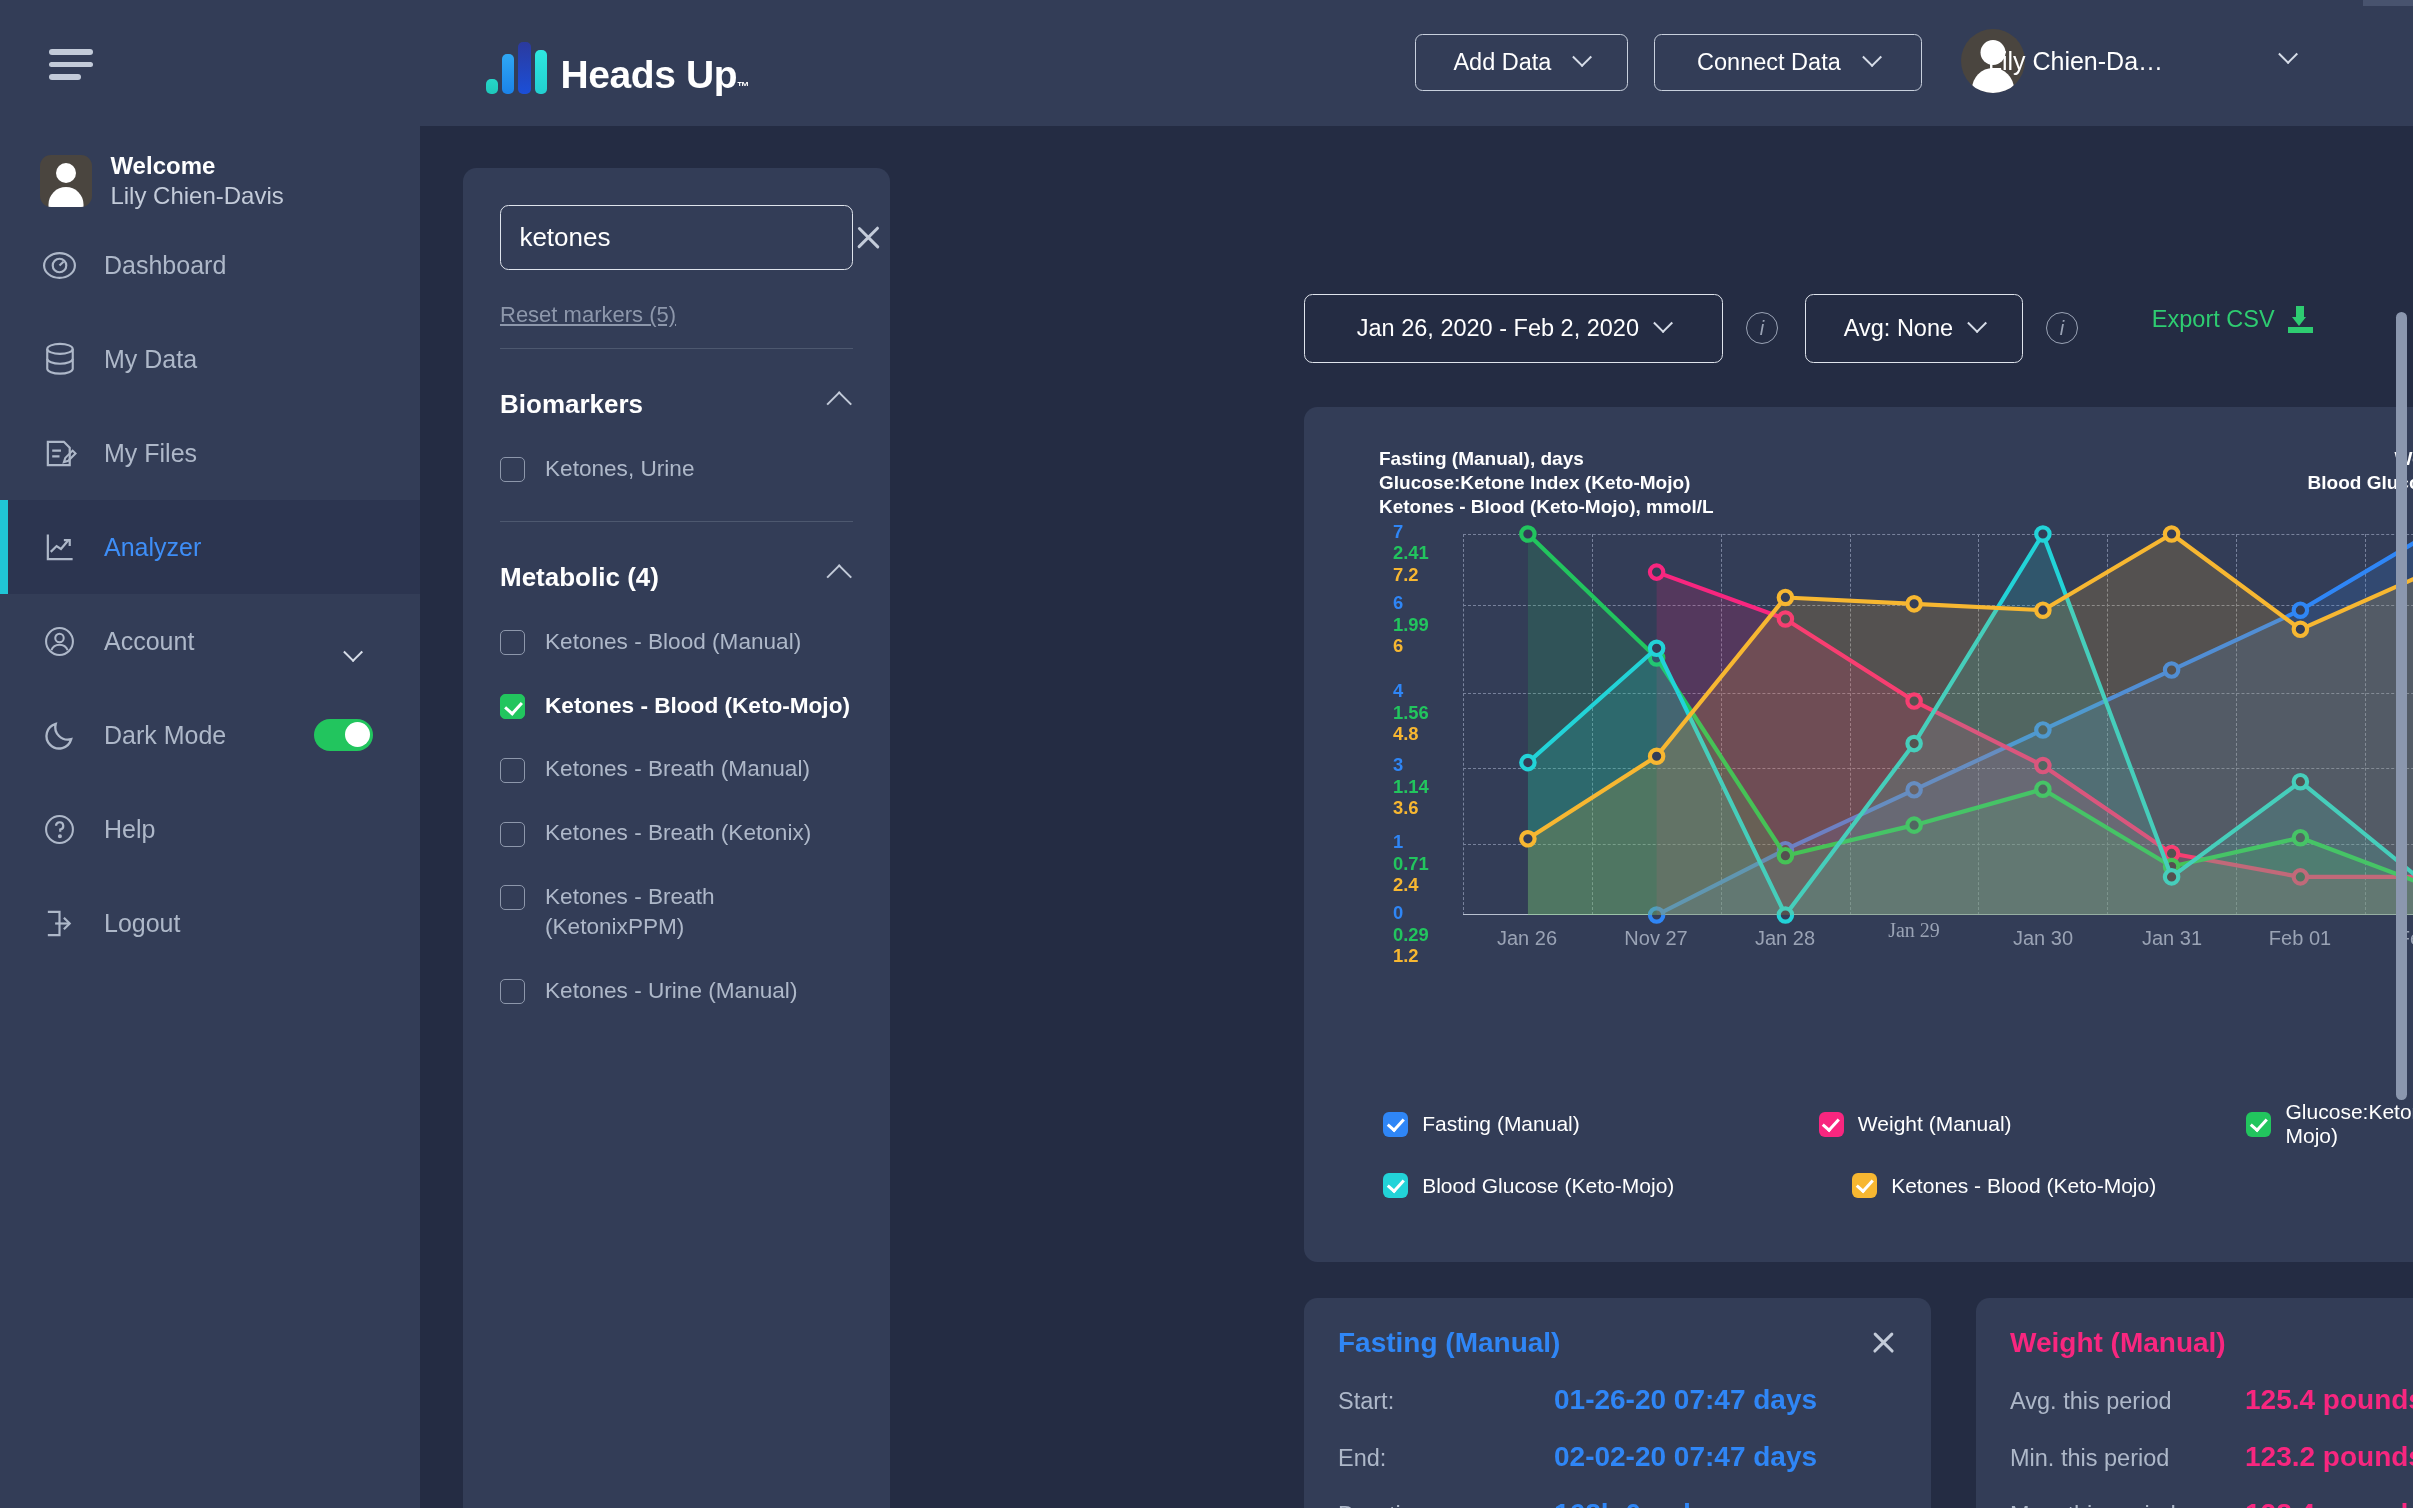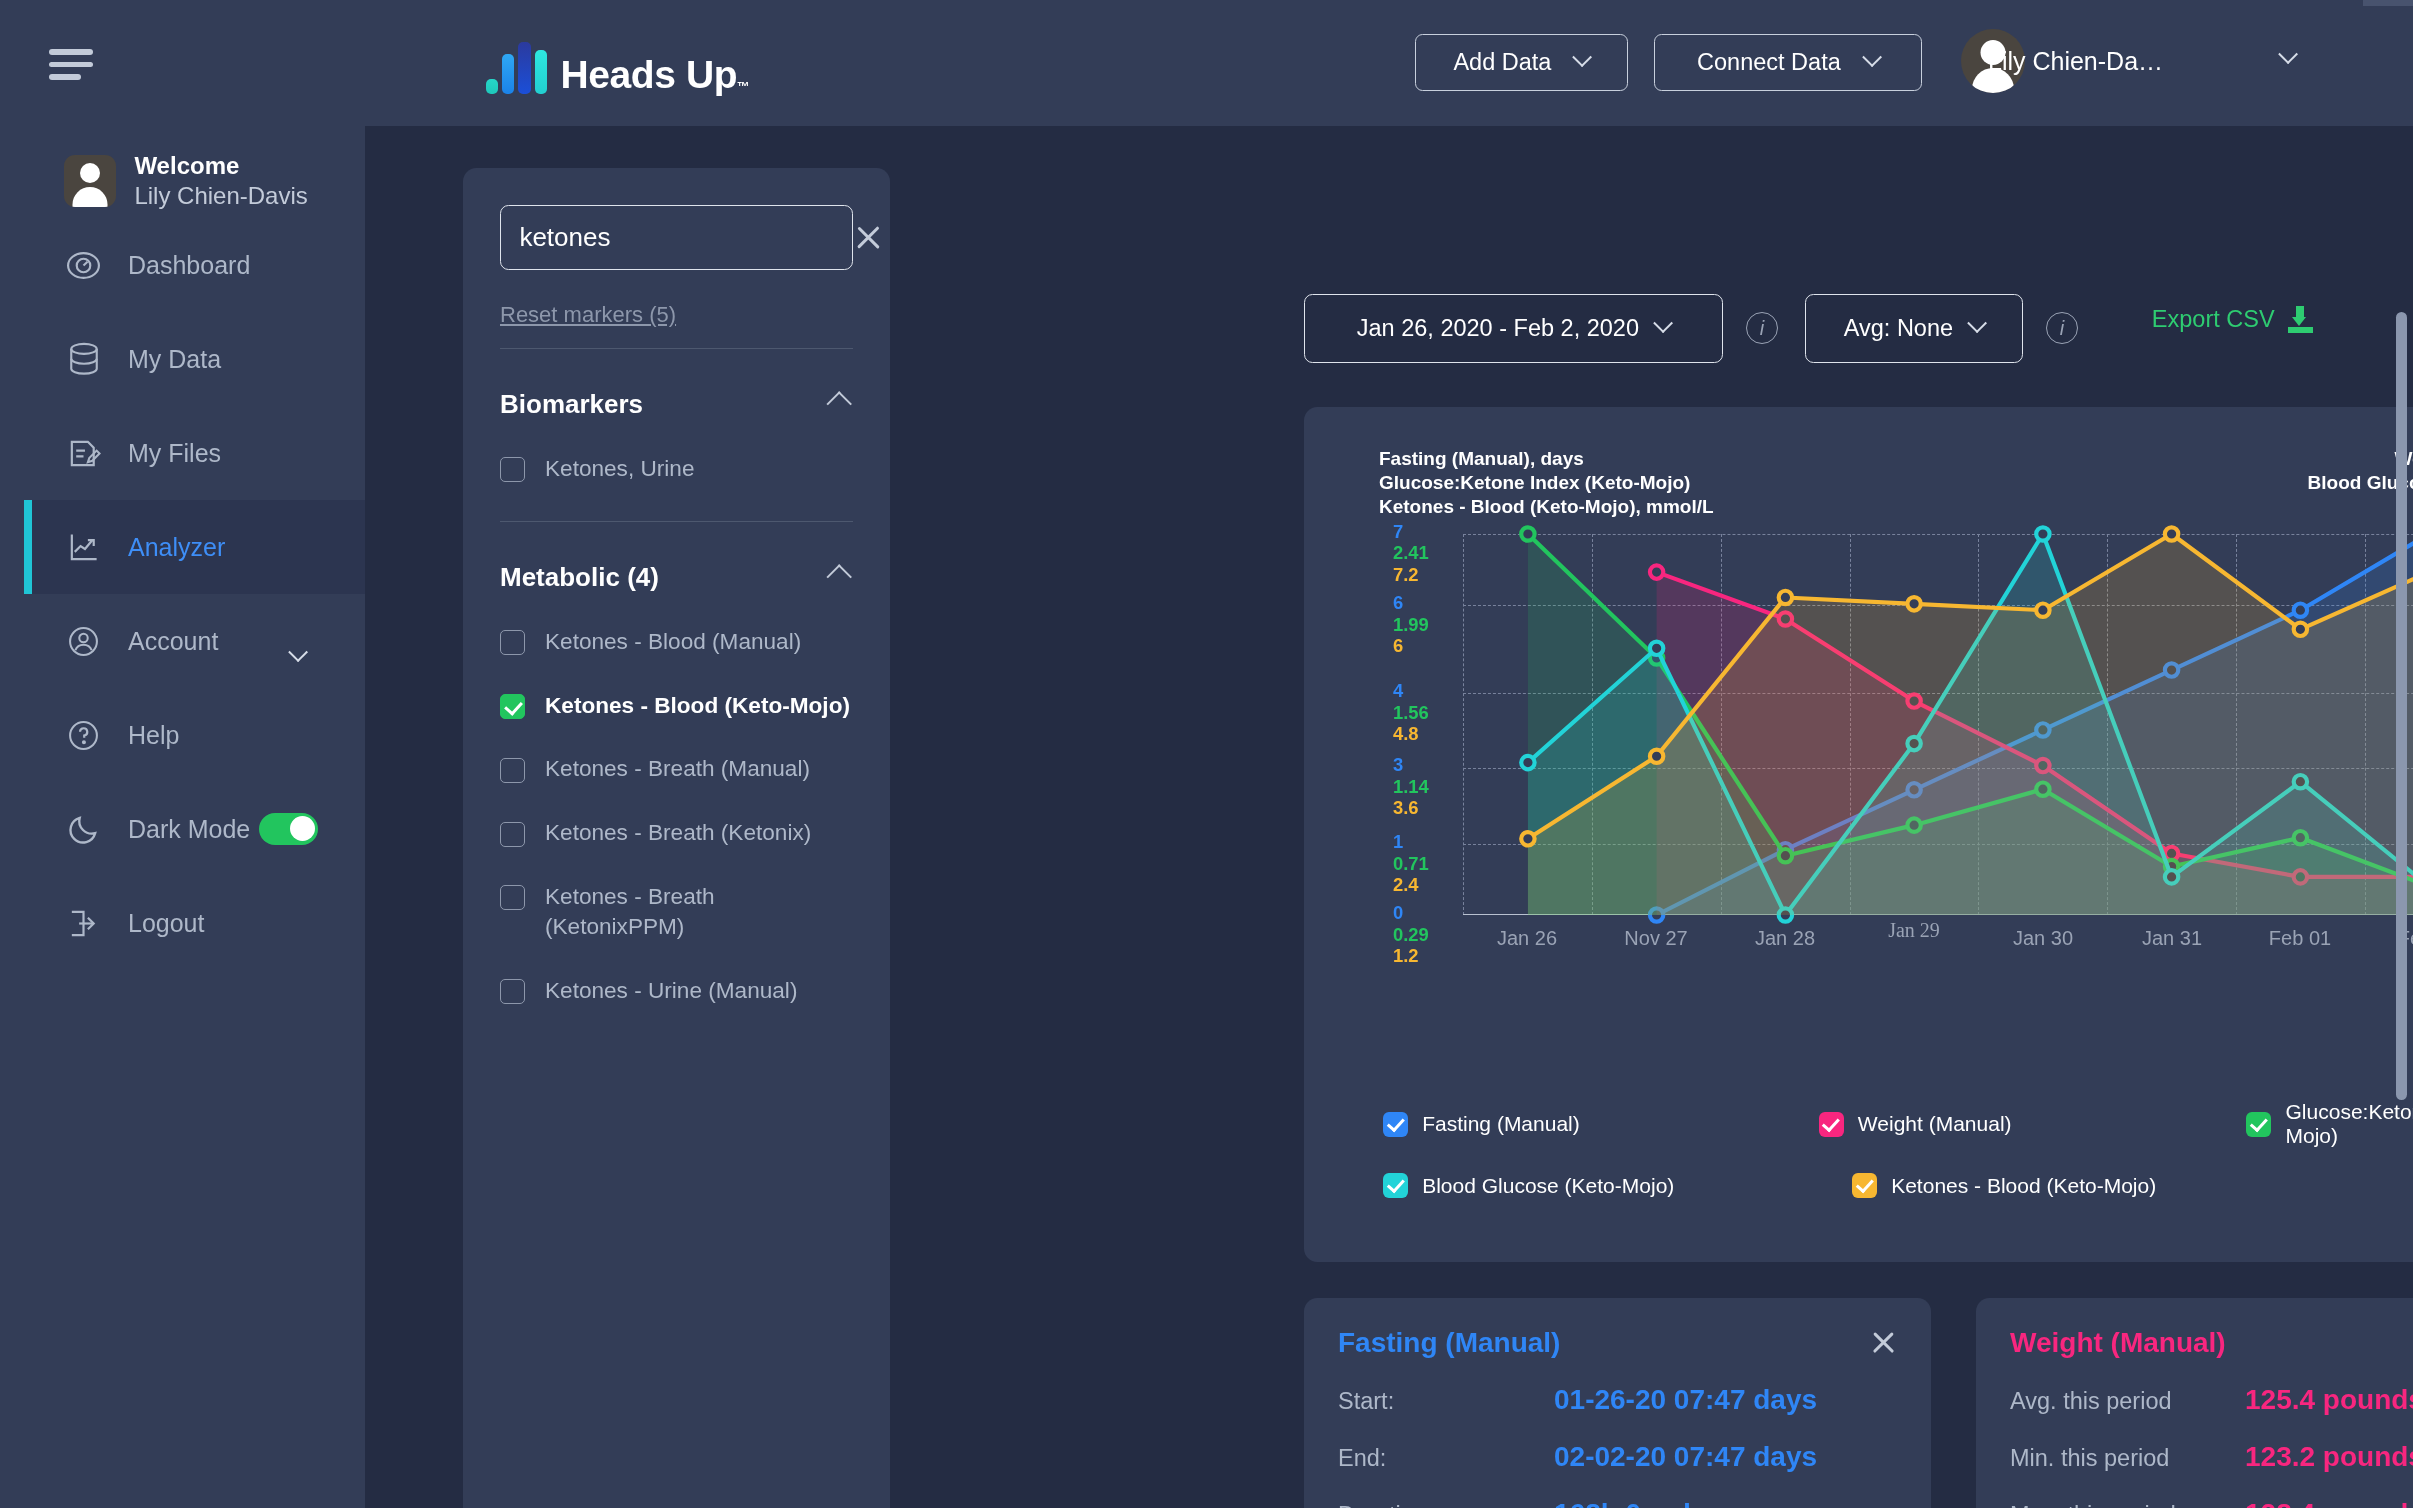--- a/index.html
+++ b/index.html
@@ -43,21 +43,21 @@
   .useravatar {
     position: absolute; left: 1961px; top: 29px; width: 64px; height: 64px;
     border-radius: 50%; background: #4a453f; overflow: hidden;
   }
   .useravatar .head { position: absolute; left: 50%; top: 11px; transform: translateX(-50%); width: 25px; height: 25px; border-radius: 50%; background: #fff; }
   .useravatar .body { position: absolute; left: 50%; top: 39px; transform: translateX(-50%); width: 42px; height: 37px; border-radius: 21px 21px 0 0; background: #fff; }
   .username { position: absolute; left: 1988px; top: 47px; font-size: 25px; color: #fff; }
   .userchev { position: absolute; left: 2281px; top: 52px; }
 
   
-  .sidebar { position: absolute; left: 0; top: 126px; width: 365px; height: 1383px; background: #333d57; z-index: 15; padding-left: 24px; }
+  .sidebar { position: absolute; left: 0; top: 126px; width: 420px; height: 1383px; background: #333d57; z-index: 15; }
   .welcome { display: flex; align-items: center; padding: 17px 0 0 40px; height: 92px; }
   .welcome .av { width: 52px; height: 52px; border-radius: 11px; background: #4a453f; position: relative; overflow: hidden; flex: 0 0 auto; }
   .welcome .av .h { position: absolute; left: 50%; top: 8.4px; transform: translateX(-50%); width: 20px; height: 20px; border-radius: 50%; background: #fff; }
   .welcome .av .b { position: absolute; left: 50%; top: 32px; transform: translateX(-50%); width: 35px; height: 30px; border-radius: 17.6px 17.6px 0 0; background: #fff; }
   .welcome .txt { margin-left: 18.4px; line-height: 1.25; }
   .welcome .w1 { font-size: 24px; font-weight: bold; color: #ffffff; }
   .welcome .w2 { font-size: 24px; color: #c3cbd9; }
 
   .navitem { position: relative; display: flex; align-items: center; height: 94px; padding-left: 40px; cursor: pointer; color: #aeb8c9; font-size: 25px; }
   .navitem .ico { width: 39px; height: 39px; margin-right: 25px; flex: 0 0 auto; display:flex; align-items:center; justify-content:center; }
@@ -253,39 +253,39 @@
             <circle cx="12" cy="9.6" r="2.9"></circle>
             <path d="M6.4 18c1-2.6 3-3.8 5.6-3.8s4.6 1.2 5.6 3.8"></path>
         </svg>
       </span>
       <span>Account</span>
       <span class="expand"><span class="chev"></span></span>
     </div>
 
     <div class="navitem">
       <span class="ico">
+        <svg width="35" height="35" viewBox="0 0 24 24" fill="none" stroke="#aeb8c9" stroke-width="1.6">
+          <path d="M20 14.5A8.6 8.6 0 0 1 9.4 4 8.6 8.6 0 1 0 20 14.5z"></path>
+        </svg>
+      </span>
+      <span>Dark Mode</span>
+      <span class="toggle">
+          <span class="knob"></span>
+        </span>
+    </div>
+
+    <div class="navitem">
+      <span class="ico">
         <svg width="35" height="35" viewBox="0 0 24 24" fill="none" stroke="#aeb8c9" stroke-width="1.4">
           <circle cx="12" cy="12" r="9.2"></circle>
             <path d="M9.6 9.4a2.5 2.5 0 1 1 2.9 2.6v1.6" stroke-width="1.5"></path>
             <circle cx="12.3" cy="16.6" r="0.7" fill="#aeb8c9"></circle>
         </svg>
       </span>
       <span>Help</span>
-    </div>
-
-    <div class="navitem">
-      <span class="ico">
-        <svg width="35" height="35" viewBox="0 0 24 24" fill="none" stroke="#aeb8c9" stroke-width="1.6">
-          <path d="M20 14.5A8.6 8.6 0 0 1 9.4 4 8.6 8.6 0 1 0 20 14.5z"></path>
-        </svg>
-      </span>
-      <span>Dark Mode</span>
-      <span class="toggle">
-          <span class="knob"></span>
-        </span>
     </div>
 
     <div class="navitem">
       <span class="ico">
         <svg width="35" height="35" viewBox="0 0 24 24" fill="none" stroke="#aeb8c9" stroke-width="1.5">
           <path d="M4 4h8v16H4"></path>
             <path d="M15 8l4 4-4 4"></path>
             <path d="M9 12h10"></path>
         </svg>
       </span>

